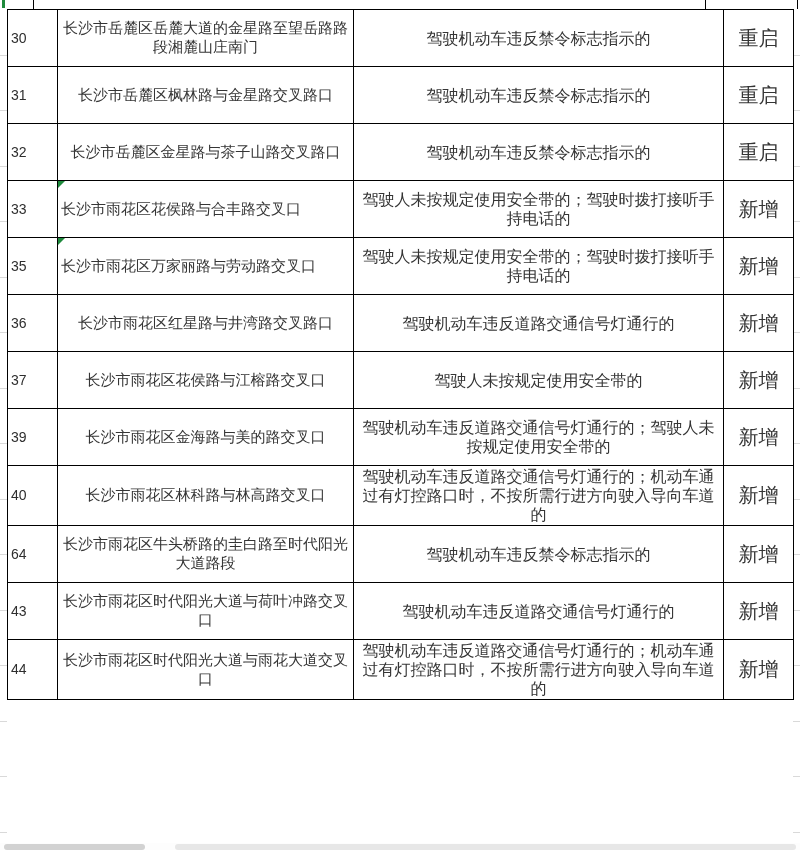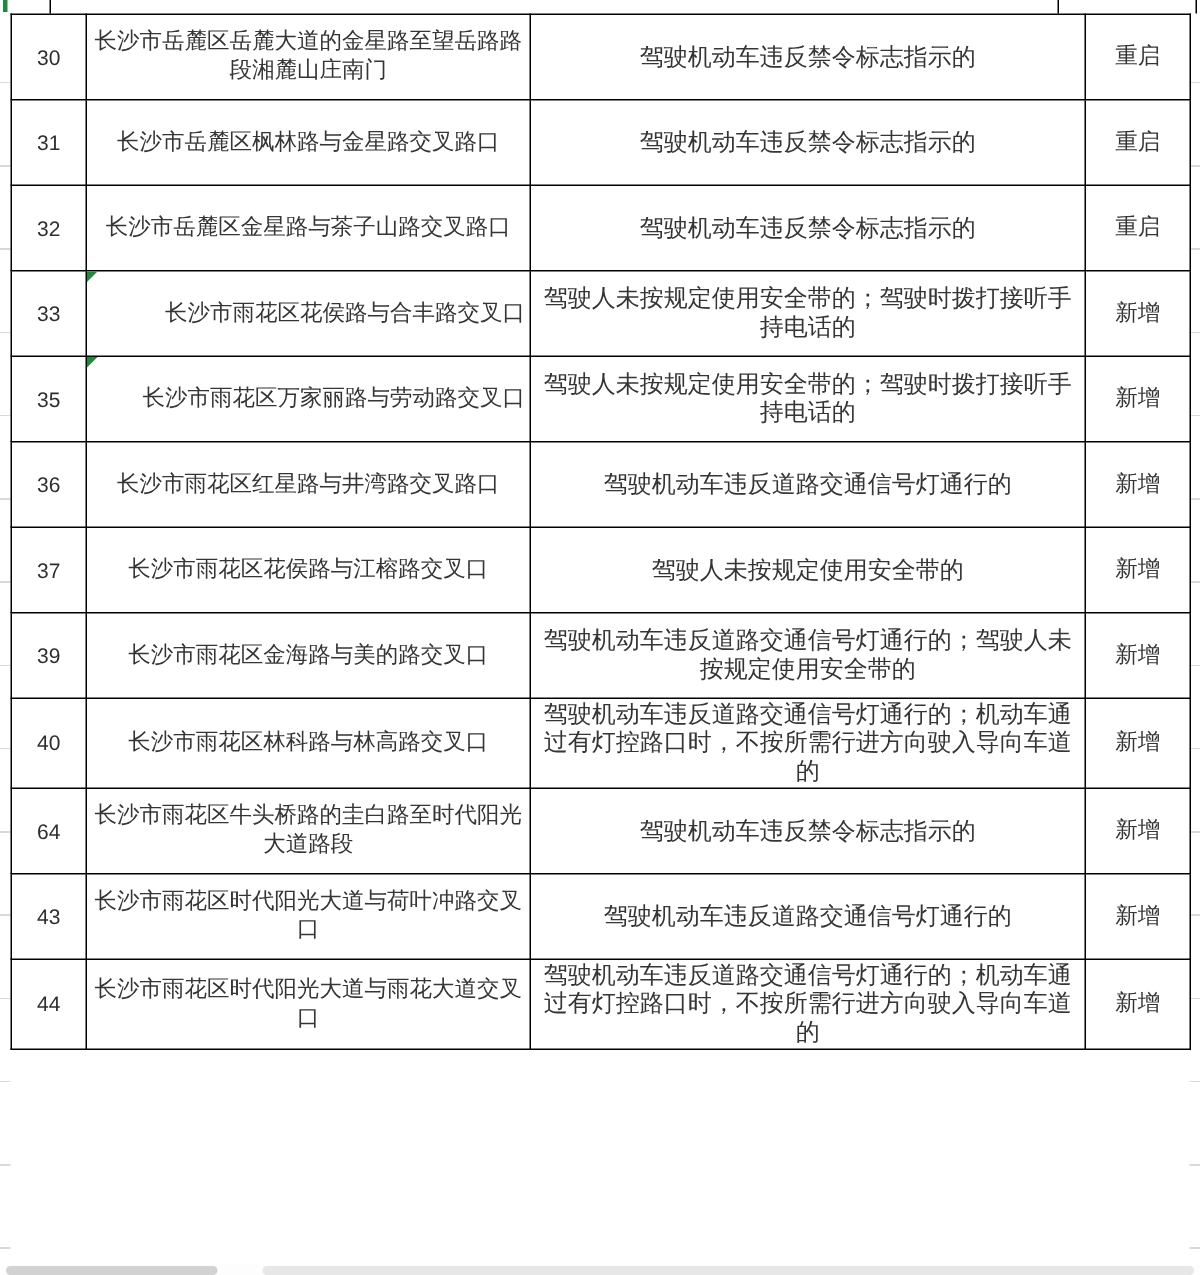--- a/index.html
+++ b/index.html
@@ -35,28 +35,28 @@
     border:1px solid #000;
     vertical-align:middle;
     height:54px;
     padding:1px 3px;
     overflow:hidden;
     position:relative;
     line-height:19px;
     word-break:break-all;
   }
   td.no{
-    text-align:center;
+    text-align:left;
     font-family:"Liberation Sans","DejaVu Sans",sans-serif;
     font-size:14px;color:#2e2e2e;
   }
   td.loc{font-size:15px;text-align:center;}
-  td.loc.center{text-align:right;}
+  td.loc.center{text-align:left;}
   td.vio{font-size:16px;text-align:center;}
-  td.status{font-size:15px;text-align:center;}
+  td.status{font-size:20px;text-align:center;}
 
   .corner-marker{
     position:absolute;top:0;left:0;width:0;height:0;
     border-top:7px solid var(--green,#1e8a3c);
     border-right:7px solid transparent;
   }
 
   
   .bottom-strip{position:absolute;left:0;top:843px;width:800px;height:7px;background:#fdfdfd;}
   .scroll-thumb{

